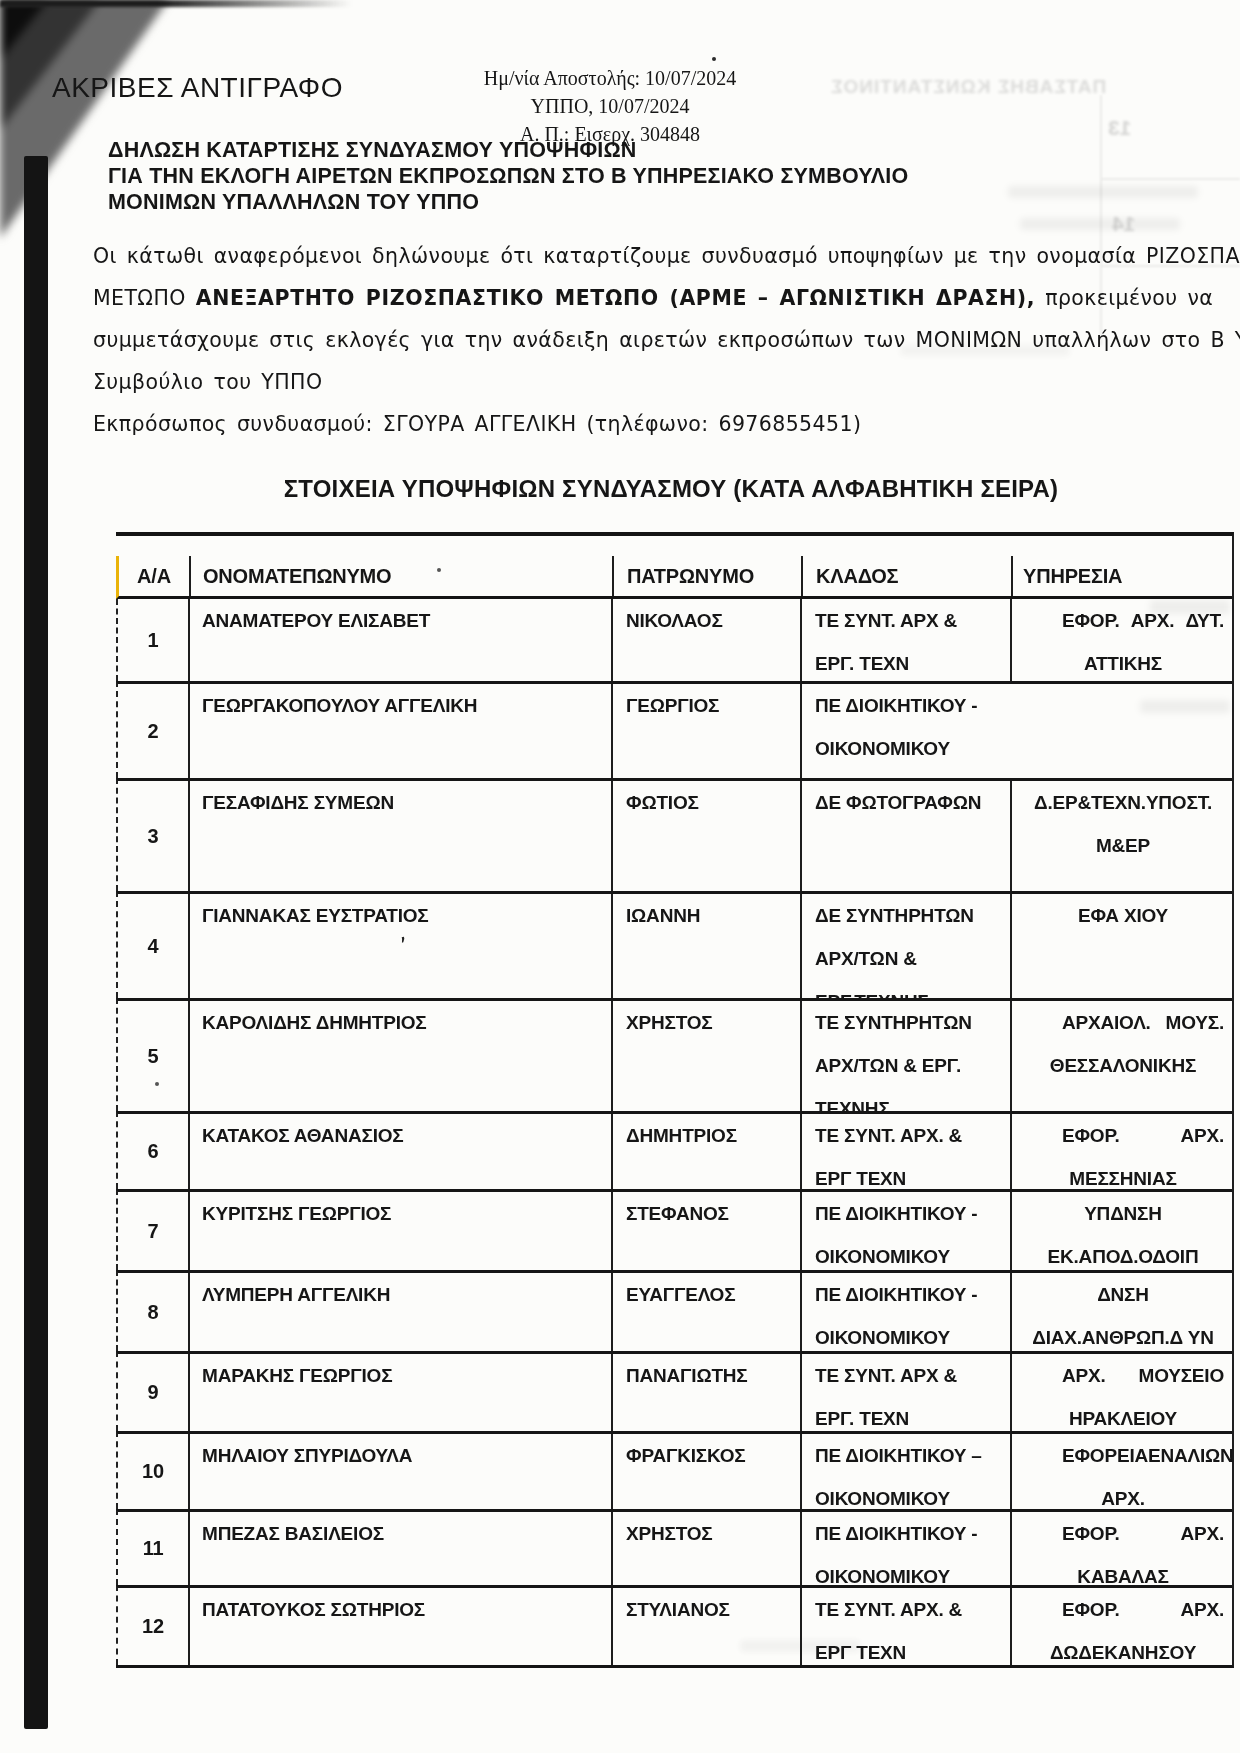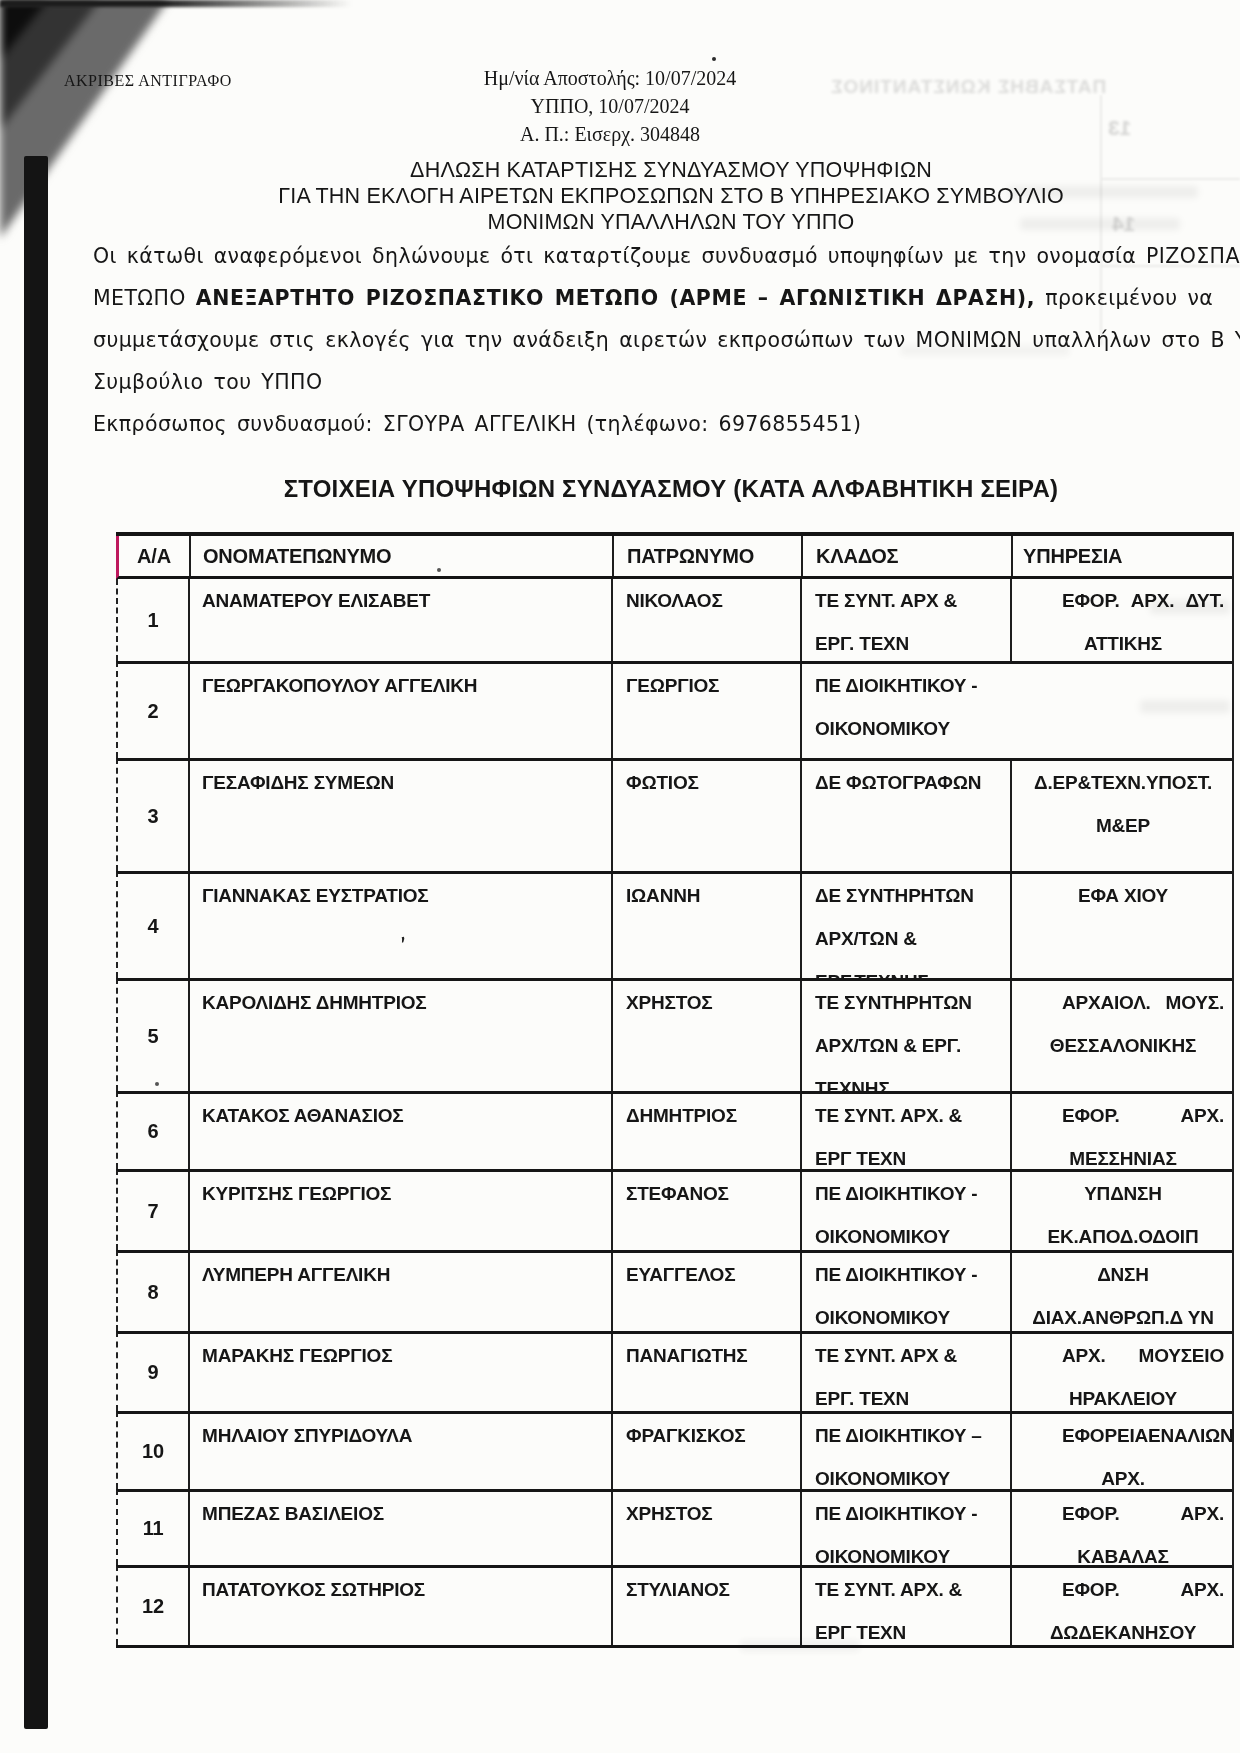--- a/index.html
+++ b/index.html
@@ -26,39 +26,39 @@
   .speck{background:#2b2b2b;border-radius:50%;}
   .tickmark{font-size:22px;color:#222;transform:rotate(-12deg);font-family:"DejaVu Sans",sans-serif;}
 
   
   .ghost-text{transform:scaleX(-1);color:#2f2f2f;filter:blur(1.6px);font-weight:bold;
     white-space:nowrap;font-family:"Liberation Sans",sans-serif;}
   .ghost-line{background:rgba(0,0,0,.07);filter:blur(1px);}
   .smudge{background:rgba(0,0,0,.055);filter:blur(3px);border-radius:4px;}
 
   
-  .copy-stamp{left:64px;top:72px;font-family:Liberation Serif, serif;font-size:16px;
+  .copy-stamp{left:52px;top:72px;font-family:Liberation Sans, sans-serif;font-size:28px;
     letter-spacing:.5px;white-space:nowrap;}
   .meta-block{left:430px;top:64px;width:360px;text-align:center;
     font-family:"Liberation Serif",serif;font-size:20px;line-height:28px;white-space:nowrap;}
-  .title-block{left:108px;top:157px;width:1126px;text-align:center;
-    font-weight:normal;font-size:21.5px;line-height:26px;letter-spacing:.2px;}
+  .title-block{left:108px;top:137px;width:1126px;
+    font-weight:bold;font-size:21.5px;line-height:26px;letter-spacing:.2px;}
   .para{left:93px;top:235px;width:1160px;font-family:"DejaVu Sans",sans-serif;
     font-size:20.5px;letter-spacing:.4px;word-spacing:3px;}
   .para .pline{height:42px;line-height:42px;white-space:nowrap;}
   .para b{letter-spacing:.6px;}
   .subtitle{left:108px;top:468px;width:1126px;text-align:center;font-weight:bold;
     font-size:24px;line-height:42px;letter-spacing:.2px;}
 
   
   .doc-table{left:116px;top:532px;width:1116px;border-top:4px solid #141414;
     border-bottom:3px solid #141414;border-right:2px solid #1d1d1d;}
   .trow{display:grid;grid-template-columns:70px 423px 189px 210px 224px;
     border-left:2px dashed #222;}
-  .trow.head{height:40px;border-left:3px solid #be185d;border-bottom:3px solid #141414;}
+  .trow.head{height:40px;border-left:3px solid #eab308;border-bottom:3px solid #141414;margin-top:20px;}
   .trow.body + .trow.body{border-top:3px solid #161616;}
   .tcell{border-left:2px solid #1d1d1d;overflow:hidden;font-weight:bold;font-size:19px;
     line-height:43px;letter-spacing:-.2px;}
   .tcell:first-child{border-left:none;}
   .cell-num{display:flex;align-items:center;justify-content:center;font-size:20px;}
   .head .tcell{display:flex;align-items:center;font-size:20px;line-height:20px;}
   .head .tcell.cell-num{justify-content:center;}
   .pad-name{padding-left:12px;}
   .pad-pat{padding-left:13px;}
   .pad-kla{padding-left:13px;padding-right:10px;}

